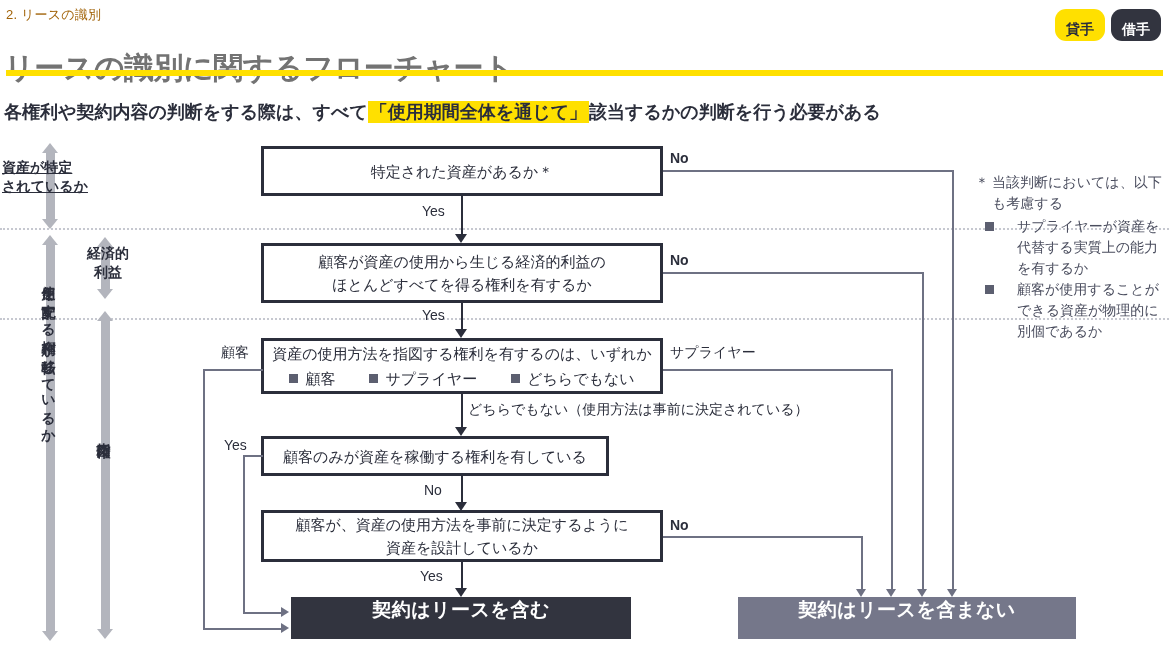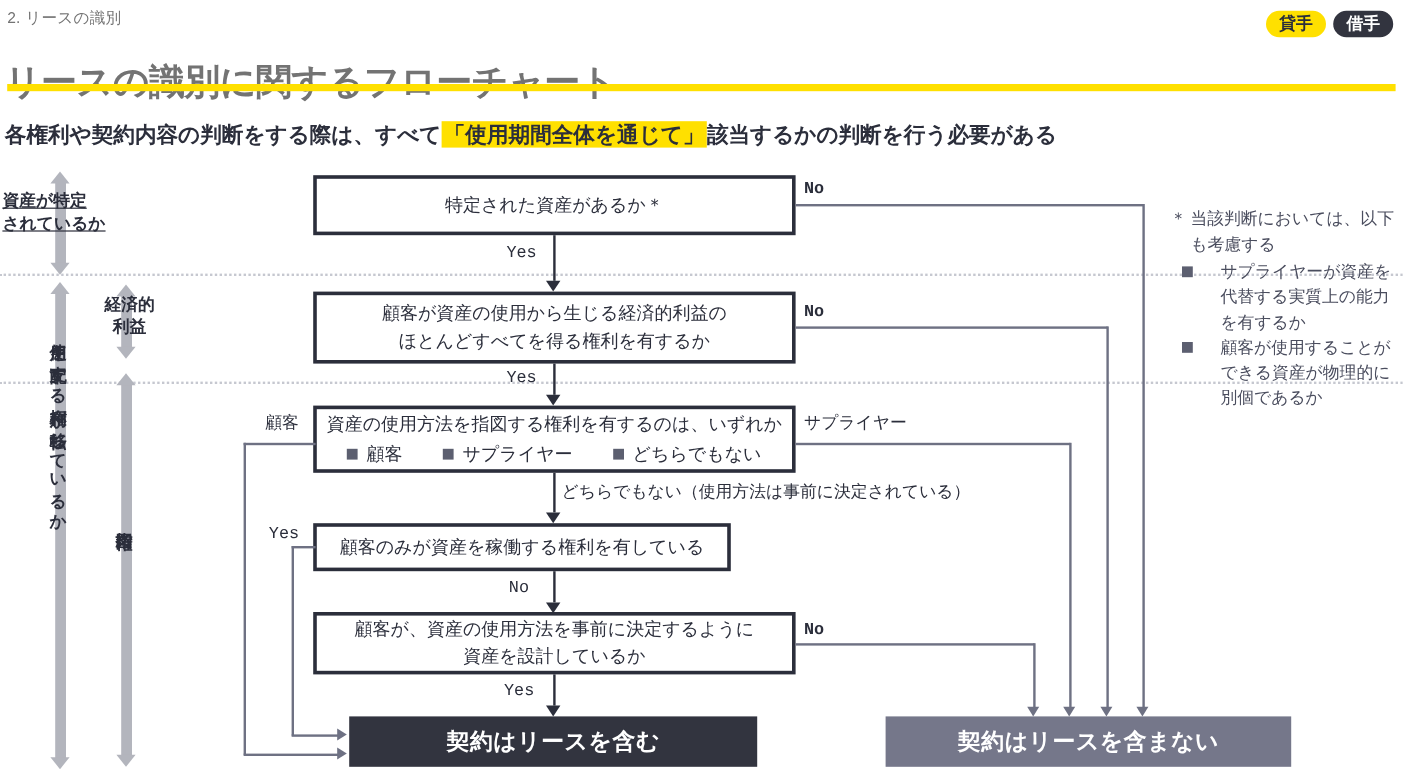--- a/index.html
+++ b/index.html
@@ -7,27 +7,27 @@
     width:1169px;height:647px;
     background:#ffffff;
     font-family:"Liberation Sans","DejaVu Sans",sans-serif;
     color:#2b2e3b;
     position:relative;
     overflow:hidden;
   }
   .abs{position:absolute;}
 
   
-  #kicker{left:6px;top:6px;font-size:13px;color:#737373;letter-spacing:.2px;}
+  #kicker{left:6px;top:6px;font-size:13px;color:#a16207;letter-spacing:.2px;}
   #page-title{left:4px;top:22px;font-size:30px;font-weight:bold;letter-spacing:-0.5px;color:#737373;margin-top:26px;}
   #yellow-rule{left:6px;top:70px;width:1157px;height:6px;background:#ffe000;}
 
   #badges{right:8px;top:9px;display:flex;gap:6px;align-items:center;}
   .badge{
-    border-radius:11px;padding:2px 11px 3px 11px;font-size:14px;font-weight:bold;
+    border-radius:11px;padding:12px 11px 3px 11px;font-size:14px;font-weight:bold;
     line-height:17px;
   }
   .badge-lessor{background:#ffe000;color:#2b2e3b;}
   .badge-lessee{background:#32343f;color:#ffffff;}
 
   #subtitle{left:4px;top:100px;font-size:18px;font-weight:bold;white-space:nowrap;}
   #subtitle .hl{background:#ffe000;padding:1px 2px;}
 
   
   .dotsep{height:0;border-top:2px dotted #c6c8d0;}
@@ -49,35 +49,35 @@
     border:3px solid #2b2e3b;background:#fff;
     display:flex;align-items:center;justify-content:center;
     text-align:center;font-size:15px;line-height:23px;color:#2b2e3b;
     box-sizing:border-box;
   }
   .qbox .opts{display:flex;gap:34px;justify-content:center;margin-top:2px;}
   .qbox .opt{display:inline-flex;align-items:center;gap:7px;}
   .sq{width:9px;height:9px;background:#5c5f70;display:inline-block;}
 
   .resultbox{
-    display:flex;align-items:center;justify-content:center;
+    display:flex;align-items:flex-start;justify-content:center;
     color:#fff;font-size:19px;font-weight:bold;letter-spacing:.5px;
   }
   .res-dark{background:#32343f;}
   .res-gray{background:#75778a;}
 
   
   .ln-v{background:#2b2e3b;width:2px;}
   .ln-v-g{background:#6e7183;width:1.5px;}
   .ln-h-g{background:#6e7183;height:1.5px;}
   .arrow-d{width:0;height:0;border-left:6px solid transparent;border-right:6px solid transparent;border-top:9px solid #2b2e3b;}
   .arrow-d-g{width:0;height:0;border-left:5.5px solid transparent;border-right:5.5px solid transparent;border-top:8px solid #6e7183;}
   .arrow-r-g{width:0;height:0;border-top:5.5px solid transparent;border-bottom:5.5px solid transparent;border-left:8px solid #6e7183;}
 
-  .edgelbl{font-size:14px;color:#2b2e3b;white-space:nowrap;font-family:Liberation Mono, monospace;}
+  .edgelbl{font-size:14px;color:#2b2e3b;white-space:nowrap;}
   .edgelbl-jp{font-size:14px;color:#2b2e3b;white-space:nowrap;}
 
   
   #footnote{left:975px;top:172px;width:190px;font-size:14px;line-height:21px;color:#4a4d5e;}
   #footnote .fn-head{display:flex;gap:3px;}
   #footnote ul{list-style:none;margin:2px 0 0 0;padding:0 0 0 10px;}
   #footnote li{display:flex;gap:23px;align-items:flex-start;margin-bottom:0;}
   #footnote li .sq{margin-top:6px;flex:0 0 auto;}
 </style>
 </head>

